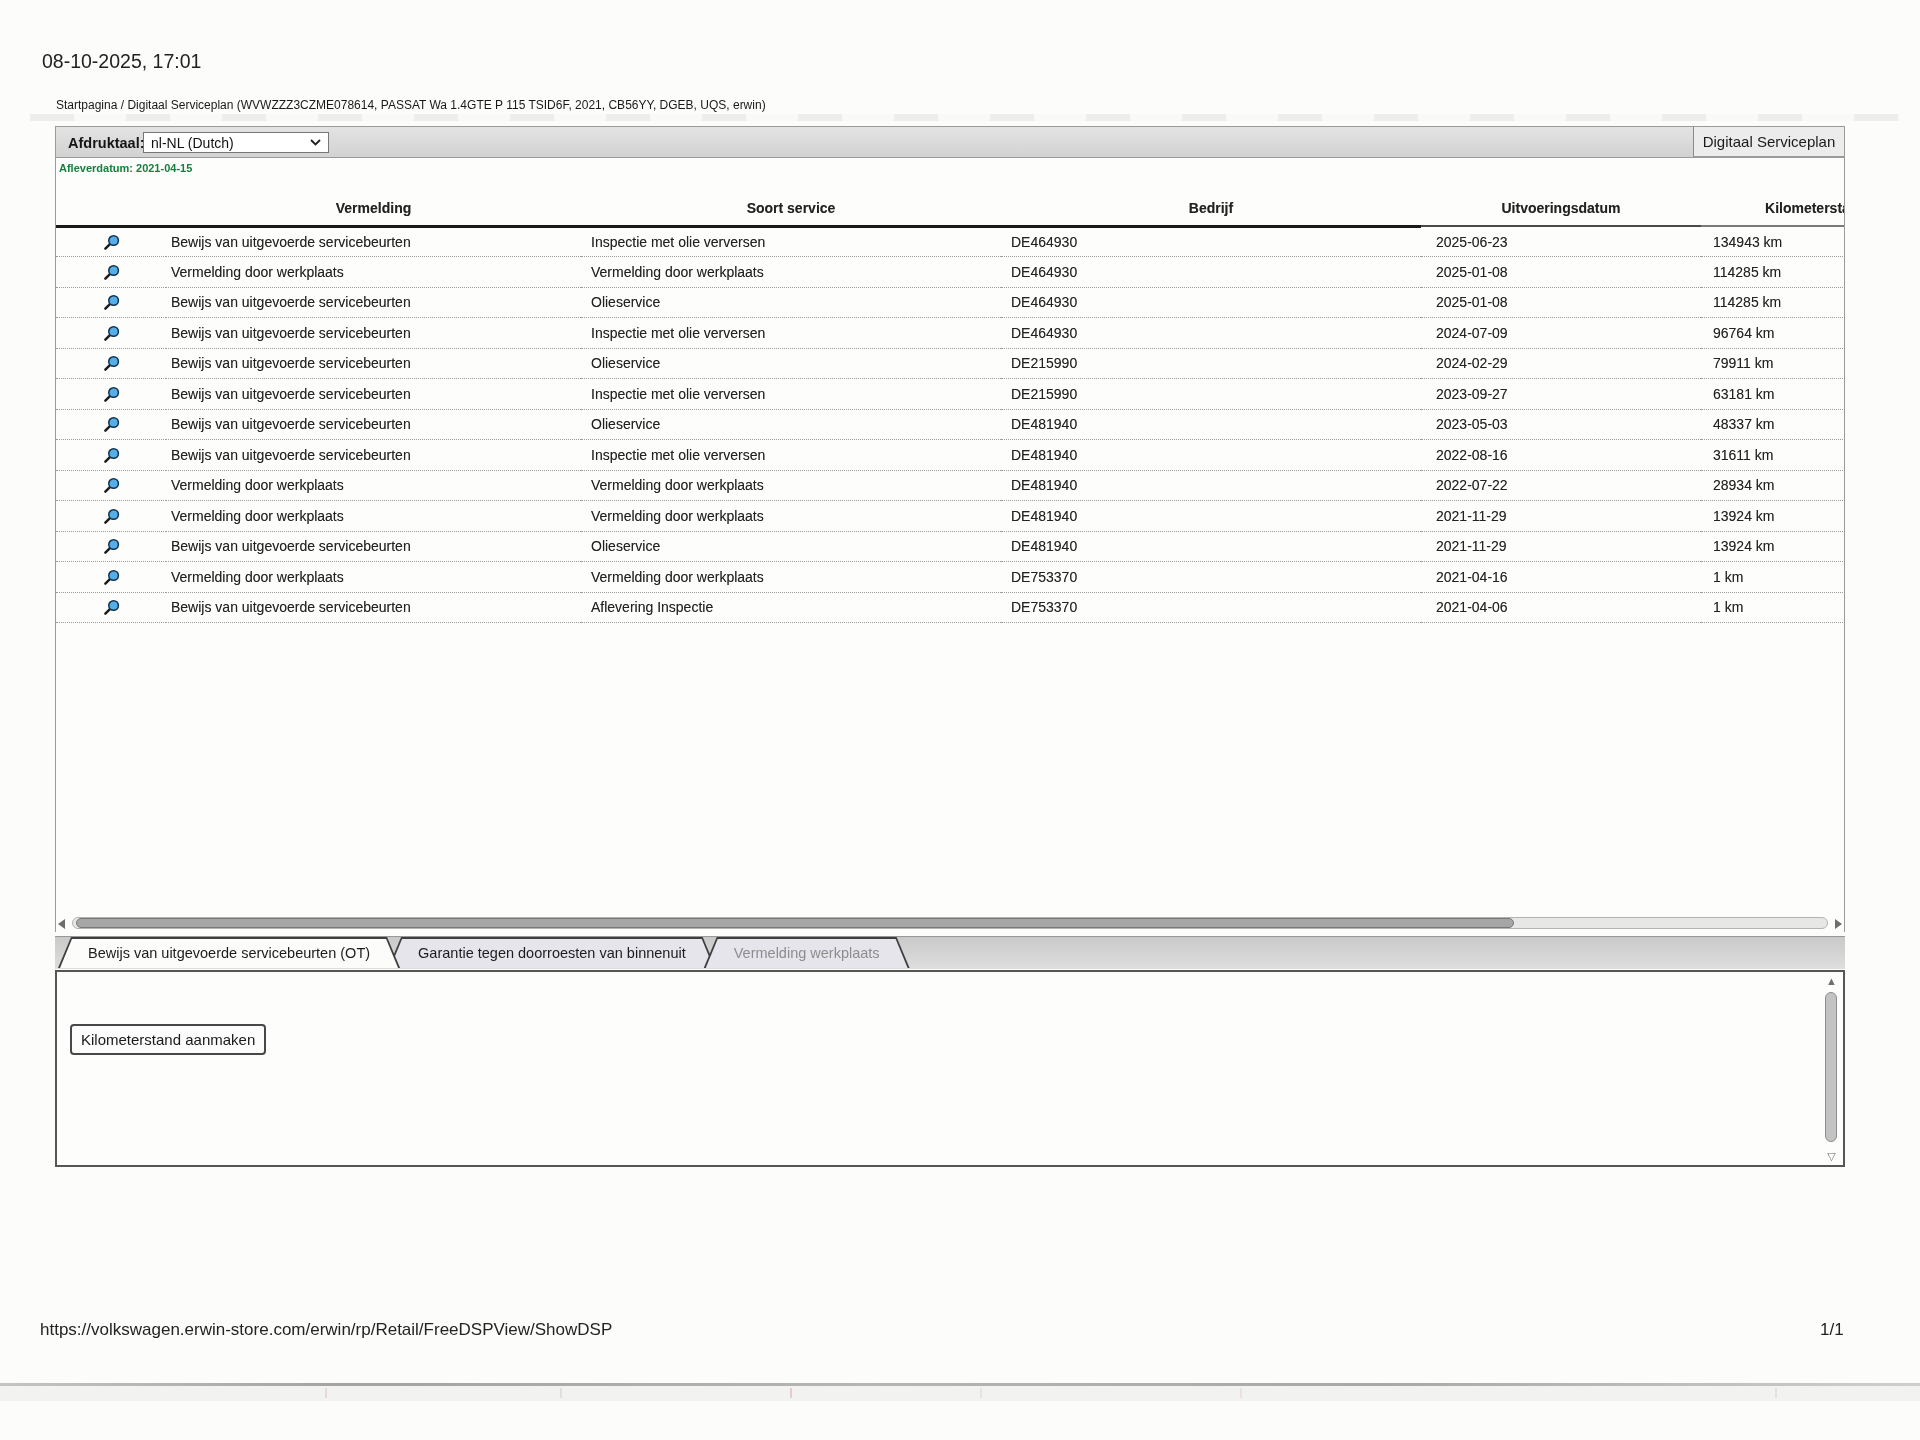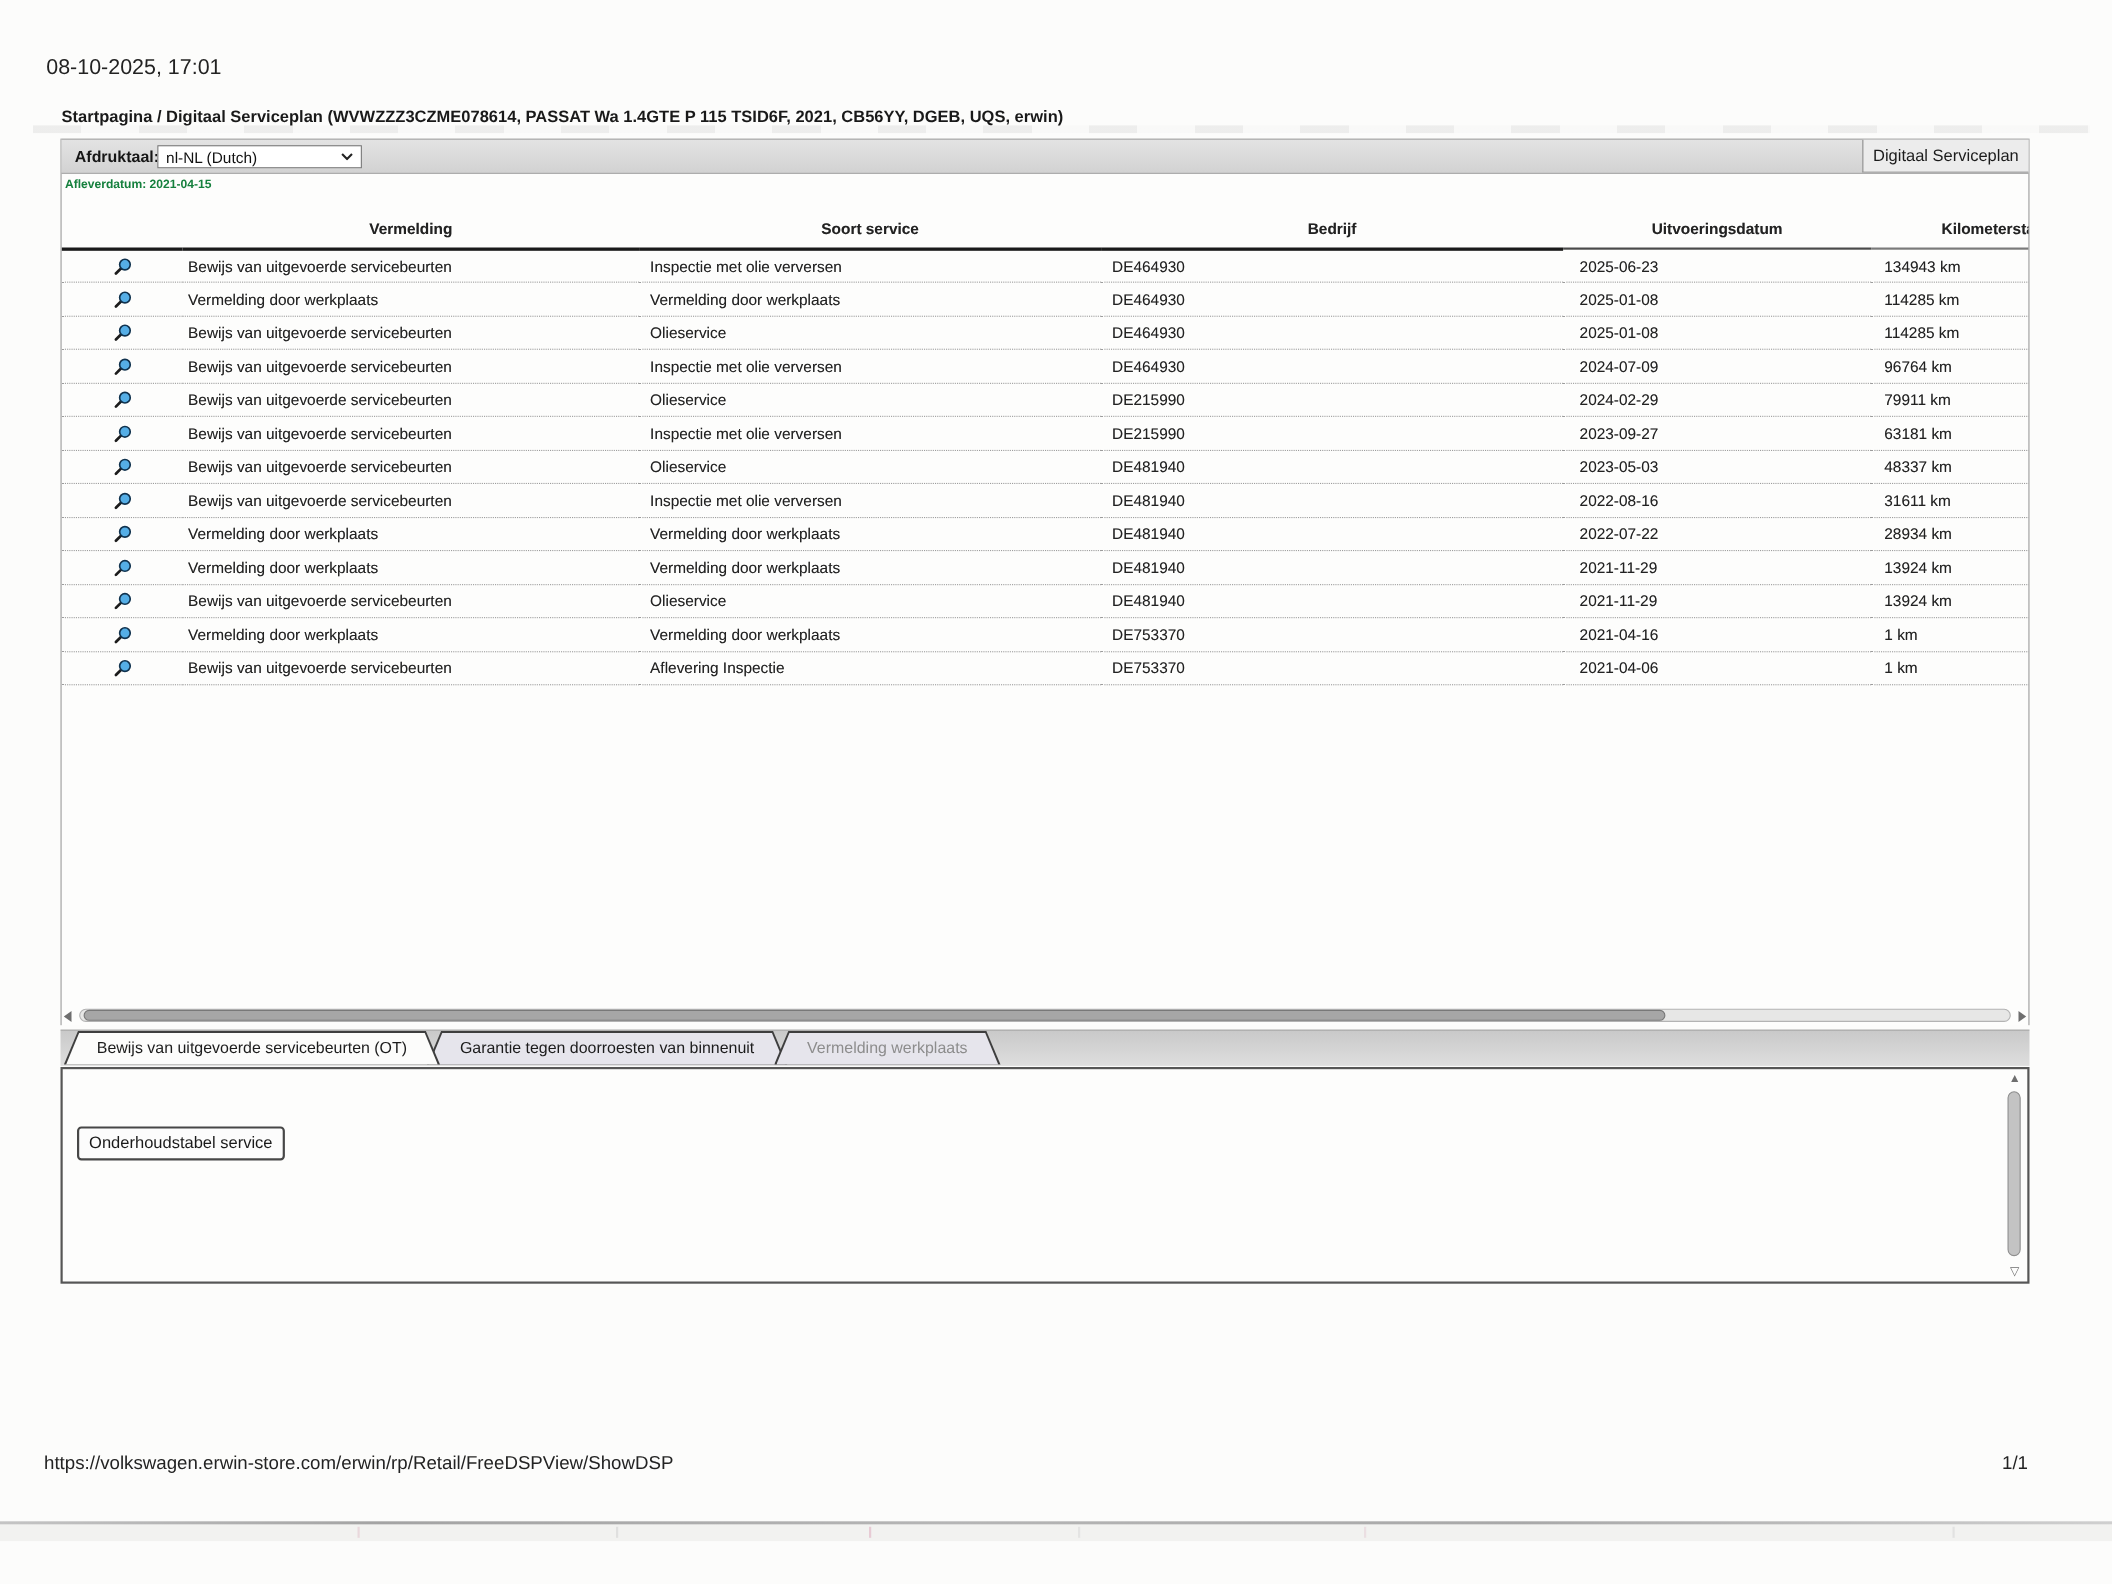--- a/index.html
+++ b/index.html
@@ -7,21 +7,21 @@
   body {
     font-family: "Liberation Sans", sans-serif;
     background:#ffffff; color:#1d1d1d;
     position:relative; overflow:hidden;
   }
   .page { position:absolute; inset:0; background:#fcfcfb; }
 
   
   .print-date { position:absolute; left:42px; top:50px; font-size:19.5px; color:#222; }
   .print-title { position:absolute; left:812px; top:52px; font-size:19.5px; color:#1f1f1f; }
-  .breadcrumb { position:absolute; left:56px; top:98px; font-size:15px; font-weight:bold; color:#191919; z-index:2; }
+  .breadcrumb { position:absolute; left:56px; top:98px; font-size:12px; font-weight:normal; color:#191919; z-index:2; }
   .smudge { position:absolute; left:30px; top:114px; width:1870px; height:7px;
     background:repeating-linear-gradient(90deg, rgba(185,185,185,.22) 0 44px, rgba(222,222,222,.10) 44px 96px); }
 
   
   .main-panel { position:absolute; left:55px; top:126px; width:1790px; height:806px;
     background:#fdfdfc; border-left:1px solid #9b9b9b; border-right:1px solid #9b9b9b; }
   .toolbar { position:relative; height:32px; border-top:1px solid #9b9b9b; border-bottom:1px solid #9a9a9a;
     background:linear-gradient(#e3e3e3,#d2d2d2);
   }
   .lang-label { position:absolute; left:12px; top:8px; font-size:14.5px; font-weight:bold; color:#161616; }
@@ -336,21 +336,21 @@
   </div>
       <div class="tab">
     <span class="tab-label">Garantie tegen doorroesten van binnenuit</span>
   </div>
       <div class="tab disabled">
     <span class="tab-label">Vermelding werkplaats</span>
   </div>
     </div>
 
   <div class="bottom-panel">
-    <button class="create-btn">Onderhoudstabel service</button>
+    <button class="create-btn">Kilometerstand aanmaken</button>
     <div class="vscroll">
       <div class="v-up">▲</div>
       <div class="v-thumb"></div>
       <div class="v-down">▽</div>
     </div>
   </div>
 
   <div class="footer-url">https://volkswagen.erwin-store.com/erwin/rp/Retail/FreeDSPView/ShowDSP</div>
   <div class="footer-page">1/1</div>
 

